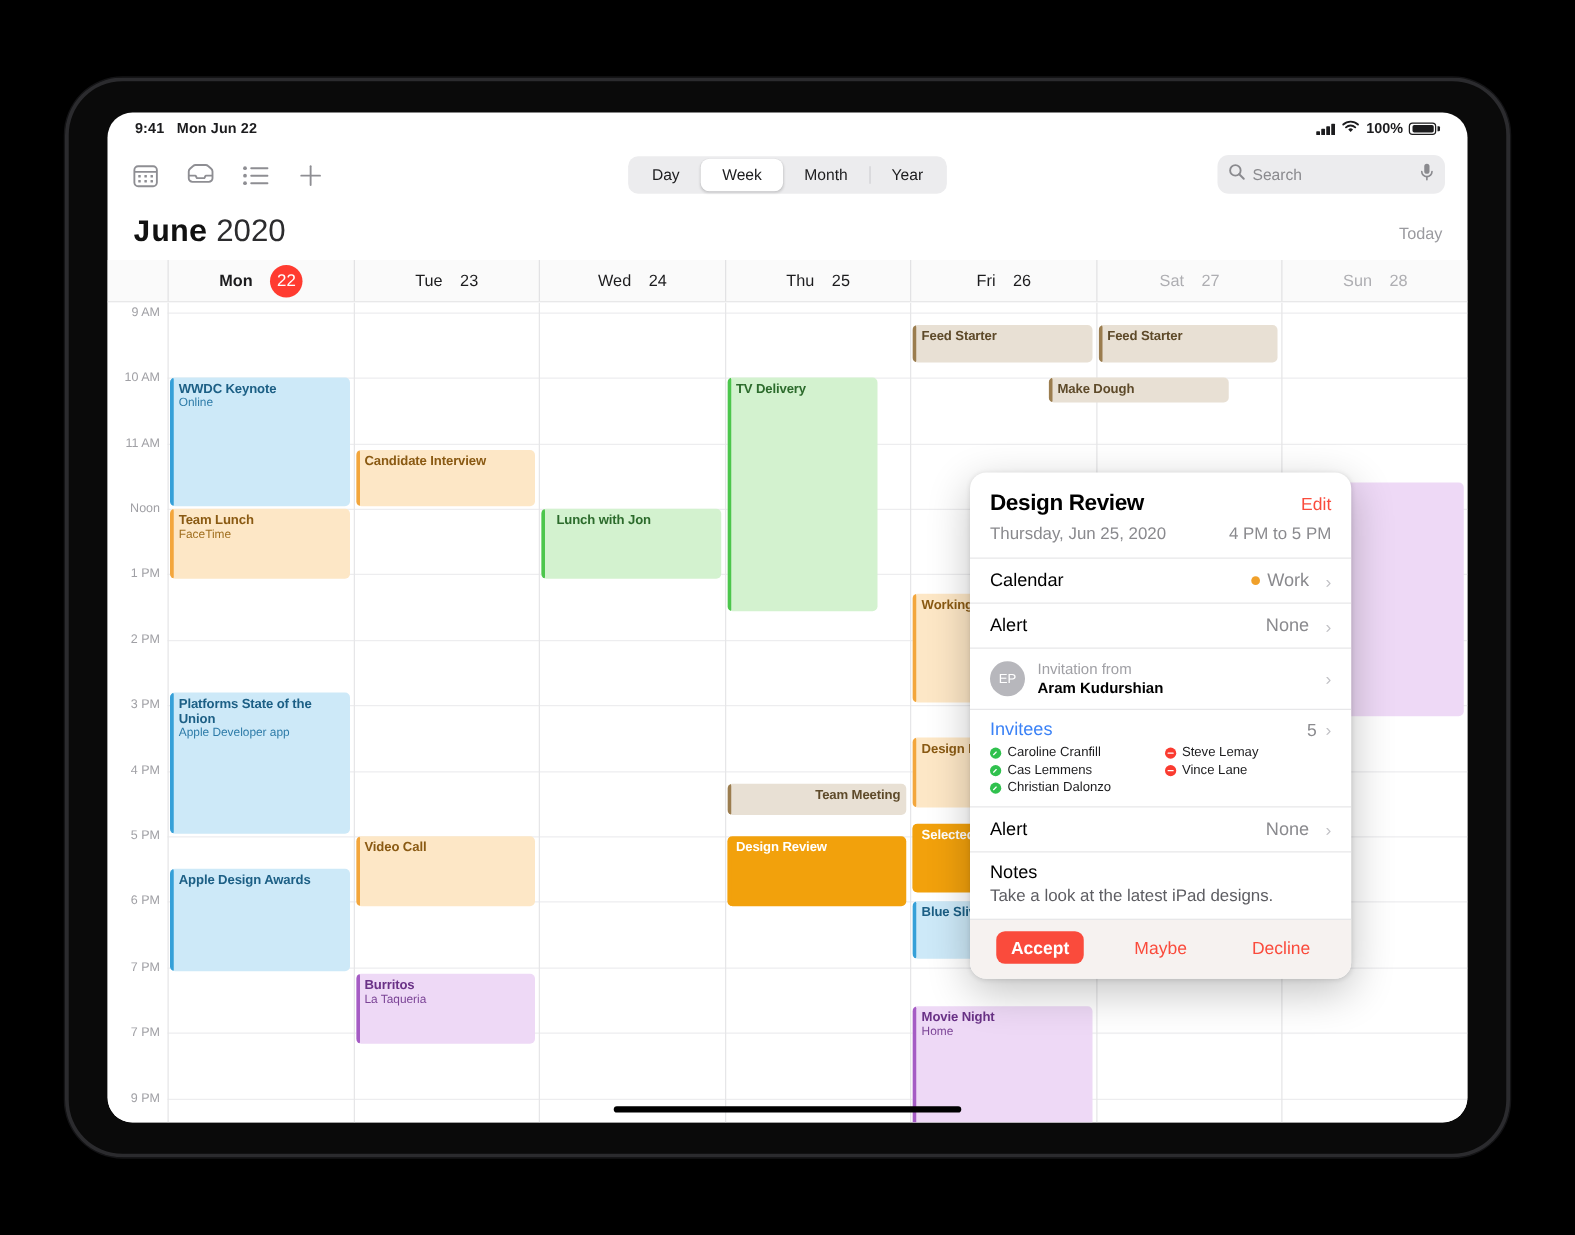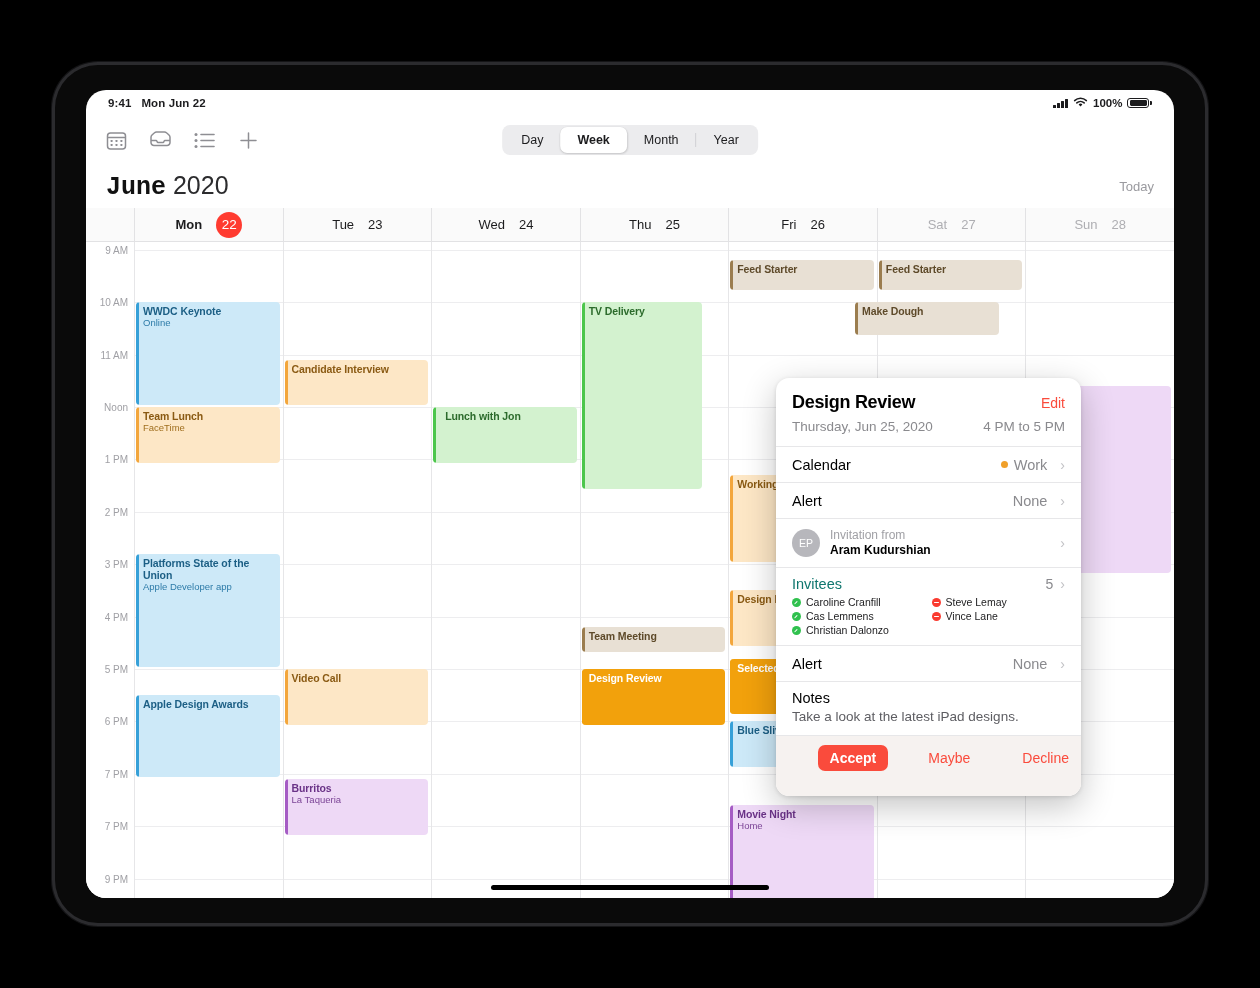--- a/index.html
+++ b/index.html
@@ -65,21 +65,21 @@
   #segmented {
     position: absolute; left: 50%; transform: translateX(-50%);
     display: flex; background: #ececee; border-radius: 8px; padding: 2px;
     height: 30px; align-items: center;
   }
   .seg {
     font-size: 12.5px; color: #1c1c1e; padding: 0 17px; height: 26px;
     display: flex; align-items: center; justify-content: center;
     border-radius: 7px; cursor: pointer; position: relative;
   }
-  .seg.active { background: #fff; box-shadow: 0 1px 2px rgba(0,0,0,.14), 0 0 0 .5px rgba(0,0,0,.04); font-weight: 700;}
+  .seg.active { background: #fff; box-shadow: 0 1px 2px rgba(0,0,0,.14), 0 0 0 .5px rgba(0,0,0,.04); font-weight: 400;}
   .seg-div { width: 1px; height: 14px; background: #d0d0d4; }
 
   #searchbar {
     position: absolute; right: 18px; top: 8px;
     width: 182px; height: 31px; background: #ececee; border-radius: 9px;
     display: flex; align-items: center; padding: 0 9px; gap: 6px;
   }
   #searchbar .ph { font-size: 12.5px; color: #8a8a8e; flex: 1; }
 
   
@@ -168,35 +168,35 @@
   .chev { color: #c2c2c6; font-size: 14px; margin-left: 7px; }
   .dot { width: 7px; height: 7px; border-radius: 50%; background: #f0a02a; display:inline-block;}
   .po-invite { display: flex; align-items: center; gap: 10px; padding: 9px 16px; border-top: 1px solid #e7e7e9; cursor:pointer;}
   .avatar {
     width: 28px; height: 28px; border-radius: 50%; background: #b7b7bc; color: #fff;
     font-size: 10.5px; display: flex; align-items: center; justify-content: center; font-weight: 500; flex:none;
   }
   .inv-from { font-size: 12px; color: #a0a0a5; line-height: 1.25;}
   .inv-name { font-size: 12px; color: #000; font-weight: bold; line-height: 1.25;}
   .po-invitees-head { display:flex; align-items:center; padding: 8px 16px 2px 16px; border-top: 1px solid #e7e7e9;}
-  .po-invitees-head .lbl { font-size: 14.5px; color:#0f766e;}
+  .po-invitees-head .lbl { font-size: 14.5px; color:#3b82f6;}
   .po-invitees-head .cnt { margin-left:auto; color:#8a8a8e; font-size:14px;}
   #invitee-grid { display: grid; grid-template-columns: 1fr 1fr; padding: 2px 16px 9px 16px; column-gap: 6px; row-gap: 2px;}
   .invitee { display: flex; align-items: center; gap: 5px; font-size: 10.5px; color: #1c1c1e;}
   .st { width: 9px; height: 9px; border-radius: 50%; flex: none; position: relative;}
   .st.accepted { background: #30c14e; }
   .st.declined { background: #fa3b30; }
   .st::after { content:''; position:absolute; left:2px; top:4px; width:5px; height:1.4px; background:#fff; border-radius:1px;}
   .st.accepted::after { transform: rotate(-45deg); left: 2.2px; top: 4px; width: 4.4px;}
   .notes-row { border-top: 1px solid #e7e7e9; padding: 8px 16px 11px 16px;}
   .notes-row .lbl { font-size: 14.5px; color: #000; }
   .notes-row .txt { font-size: 13.5px; color: #5d5d62; margin-top: 3px;}
   #po-actions {
-    display: flex; align-items: center; justify-content: flex-end; gap: 28px;
-    background: #f6f2f0; padding: 9px 0 25px 0; border-top: 1px solid #e7e7e9;
+    display: flex; align-items: center; justify-content: center; gap: 28px;
+    background: #f6f2f0; padding: 9px 0 12px 0; border-top: 1px solid #e7e7e9;
   }
   .act { font-size: 14px; color: #fa4b3c; cursor: pointer; padding: 5px 12px; border-radius: 7px; font-weight:500;}
   .act.primary { background: #fa4b3c; color: #fff; font-weight: bold;}
 
   
   #home-ind {
     position: absolute; left: 50%; transform: translateX(-50%); bottom: 8px;
     width: 278px; height: 5px; background: #000; border-radius: 3px; z-index: 60;
   }
 </style>
@@ -285,20 +285,36 @@
       </div>
 
       <div id="segmented">
         <div class="seg">Day</div>
         <div class="seg active">Week</div>
         <div class="seg">Month</div>
         <div class="seg-div"></div>
         <div class="seg">Year</div>
       </div>
 
+      <div id="searchbar">
+        <span>
+          <svg width="13" height="13" viewBox="0 0 13 13">
+              <circle cx="5.3" cy="5.3" r="4.2" stroke="#8a8a8e" stroke-width="1.5" fill="none"></circle>
+              <line x1="8.4" y1="8.4" x2="12" y2="12" stroke="#8a8a8e" stroke-width="1.5" stroke-linecap="round"></line>
+            </svg>
+        </span>
+        <span class="ph">Search</span>
+        <span>
+          <svg width="11" height="15" viewBox="0 0 11 15">
+              <rect x="3.4" y="1" width="4.2" height="8" rx="2.1" fill="#8a8a8e"></rect>
+              <path d="M1.4 7.2a4.1 4.1 0 0 0 8.2 0" stroke="#8a8a8e" stroke-width="1.3" fill="none" stroke-linecap="round"></path>
+              <line x1="5.5" y1="11.4" x2="5.5" y2="13.8" stroke="#8a8a8e" stroke-width="1.3" stroke-linecap="round"></line>
+            </svg>
+        </span>
+      </div>
     </div>
 
     <div id="monthrow">
       <div id="monthtitle">
         <b>June</b><span>&nbsp;</span><span>2020</span>
       </div>
       <div id="today-btn">Today</div>
     </div>
 
     <div id="dayheader">
@@ -407,36 +423,36 @@
           <div class="ev c-purple" style="left: 198.571px; width: 143.571px; top: 537.1px; height: 55.64px;">
             <span class="t">Burritos</span>
             <span class="s">La Taqueria</span>
           </div>
           <div class="ev c-green" style="left: 347.143px; width: 143.571px; top: 165.06px; height: 55.64px; padding-left: 12px;">
             <span class="t">Lunch with Jon</span>
           </div>
           <div class="ev c-green" style="left: 495.714px; width: 120px; top: 60.26px; height: 186.64px;">
             <span class="t">TV Delivery</span>
           </div>
-          <div class="ev c-brown" style="left: 495.714px; width: 143.571px; top: 385.14px; height: 25px;">
+          <div class="ev c-brown" style="left: 495.714px; width: 143.571px; top: 385.14px; height: 25px; text-align: right;">
             <span class="t">Team Meeting</span>
           </div>
           <div class="ev c-selected" style="left: 495.714px; width: 143.571px; top: 427.06px; height: 55.64px;">
             <span class="t">Design Review</span>
           </div>
           <div class="ev c-brown" style="left: 644.286px; width: 143.571px; top: 18.34px; height: 29.44px;">
             <span class="t">Feed Starter</span>
           </div>
           <div class="ev c-orange" style="left: 644.286px; width: 143.571px; top: 233.18px; height: 87.08px;">
             <span class="t">Working Lunch</span>
           </div>
           <div class="ev c-brown" style="left: 792.857px; width: 143.571px; top: 18.34px; height: 29.44px;">
             <span class="t">Feed Starter</span>
           </div>
-          <div class="ev c-brown" style="left: 769px; width: 143.571px; top: 60.26px; height: 33px;">
+          <div class="ev c-brown" style="left: 753px; width: 143.571px; top: 60.26px; height: 20px;">
             <span class="t">Make Dough</span>
           </div>
           <div class="ev c-purple" style="left: 941.429px; width: 143.571px; top: 144.1px; height: 186.64px;">
             <span class="t">Practice</span>
           </div>
         </div>
     </div>
 
     <div id="popover">
       <div class="po-head">

